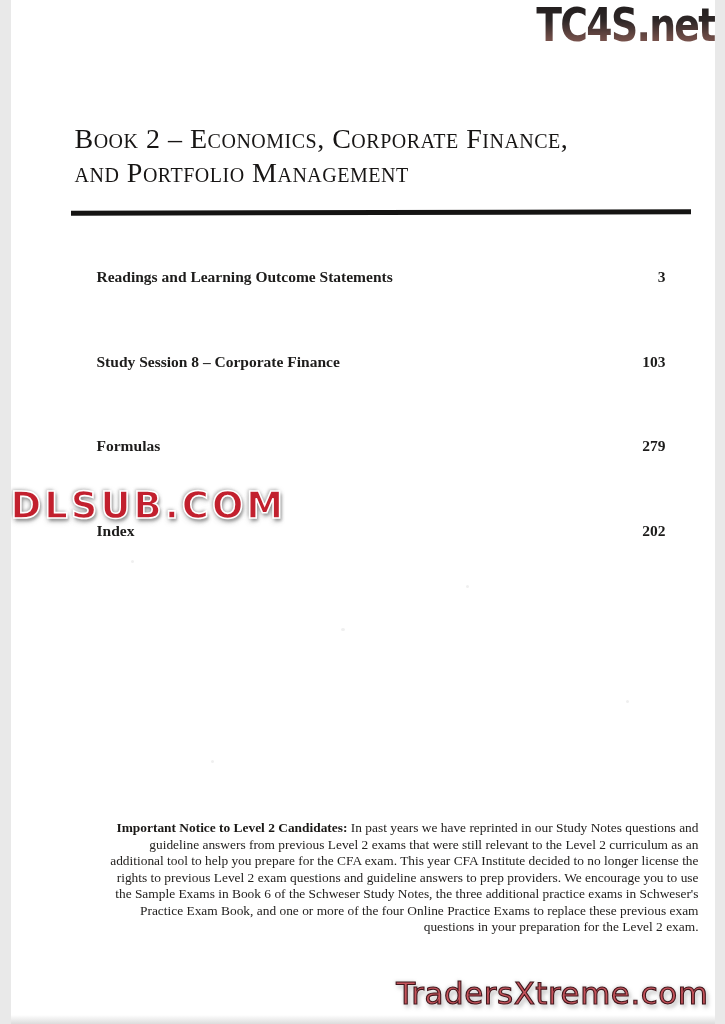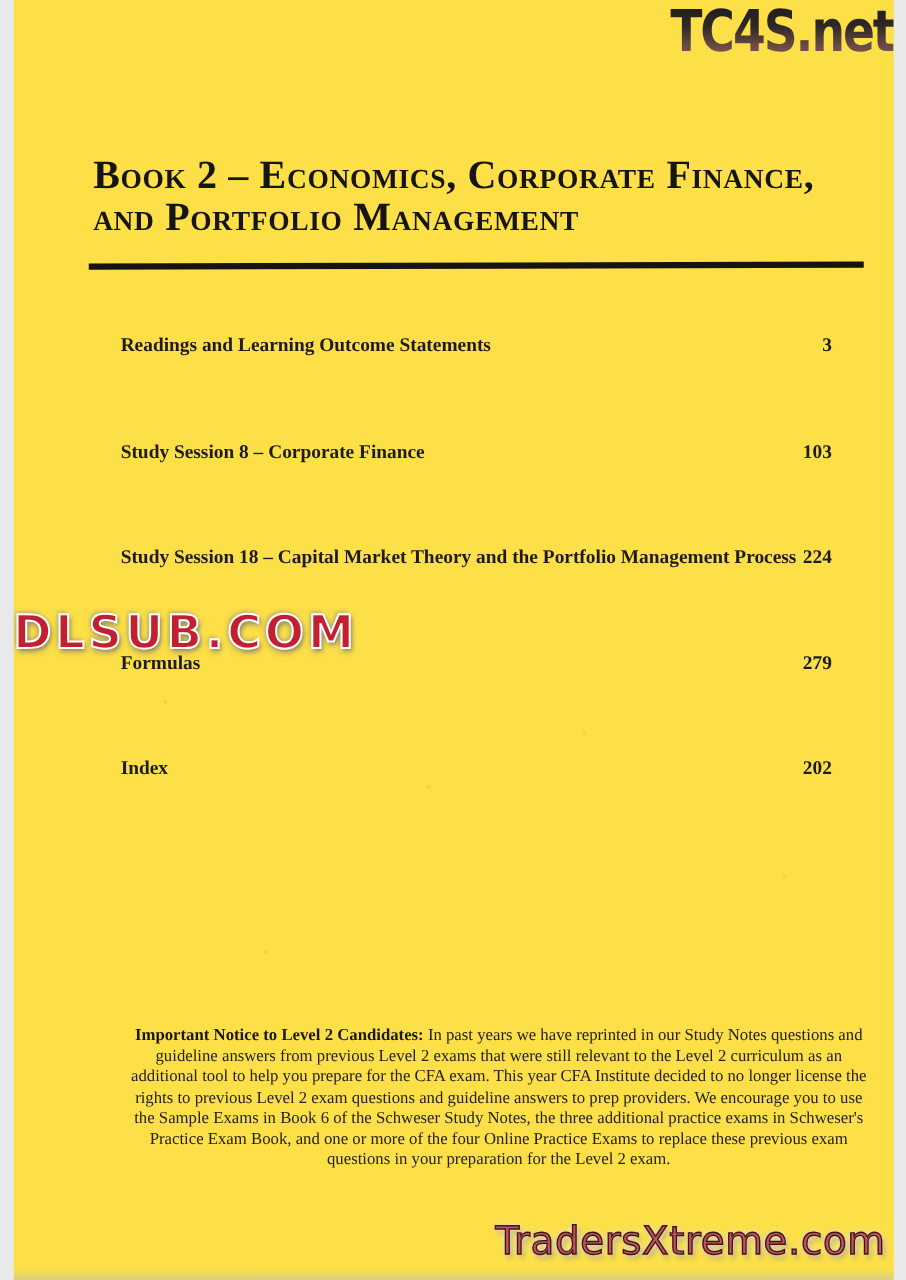--- a/index.html
+++ b/index.html
@@ -1,20 +1,20 @@
 <!DOCTYPE html>
 <html><head>
 <meta charset="utf-8">
 <style>
   html,body{margin:0;padding:0;background:#e9e9e9;}
   .page{
     position:relative;
     width:704px;height:1024px;
     margin:0 auto;
-    background:#fde047;
+    background:#ffffff;
     overflow:hidden;
     font-family:"Liberation Serif", serif;
     color:#1b1b1b;
   }
 
   
   .tc4s{
     position:absolute; top:-2px; right:0px;
     font-family:"DejaVu Sans", sans-serif;
     font-weight:700; font-size:46px; letter-spacing:-2px;
@@ -22,21 +22,21 @@
     background:linear-gradient(to bottom,#211d1d 10%,#2e2727 42%,#6a4a45 72%,#906159 95%);
     -webkit-background-clip:text; background-clip:text;
     color:transparent;
     filter:blur(.3px);
   }
 
   
   .title{
     position:absolute; left:64px; top:122px; width:600px;
     margin:0;
-    font-size:32px; line-height:34px; font-weight:700;
+    font-size:28px; line-height:34px; font-weight:400;
     font-variant:small-caps; letter-spacing:.5px;
     color:#171514;
   }
 
   .rule{
     position:absolute; left:60px; top:210px; width:620px; height:5px;
     background:#151413;
     transform:rotate(-.15deg);
   }
 
@@ -66,21 +66,21 @@
       -2px -2px 3px rgba(150,150,150,.38),
       0 4px 5px rgba(120,120,120,.35);
   }
 
   
   .notice{
     position:absolute; left:89px; top:820px; width:599px;
     margin:0;
     font-size:13.4px; line-height:16.5px;
     color:#242220;
-    text-align:center;
+    text-align:right;
   }
   .notice b{color:#1a1816;}
 
   
   .traders{
     position:absolute; right:6px; top:975px;
     font-family:"DejaVu Sans", sans-serif;
     font-weight:400; font-size:31px; letter-spacing:.5px;
     color:#c5535b;
     -webkit-text-stroke:1.1px #3f151a;
@@ -112,24 +112,20 @@
   <div class="toc" id="toc">
       <div class="toc-row">
         <span class="toc-label">Readings and Learning Outcome Statements</span>
         <span class="toc-page">3</span>
       </div>
       <div class="toc-row">
         <span class="toc-label">Study Session 8 – Corporate Finance</span>
         <span class="toc-page">103</span>
       </div>
       <div class="toc-row">
-        <span class="toc-label">Study Session 18 – Capital Market Theory and the Portfolio Management Process</span>
-        <span class="toc-page">224</span>
-      </div>
-      <div class="toc-row">
         <span class="toc-label">Formulas</span>
         <span class="toc-page">279</span>
       </div>
       <div class="toc-row">
         <span class="toc-label">Index</span>
         <span class="toc-page">202</span>
       </div>
     </div>
 
   <div class="dlsub">DLSUB.COM</div>

